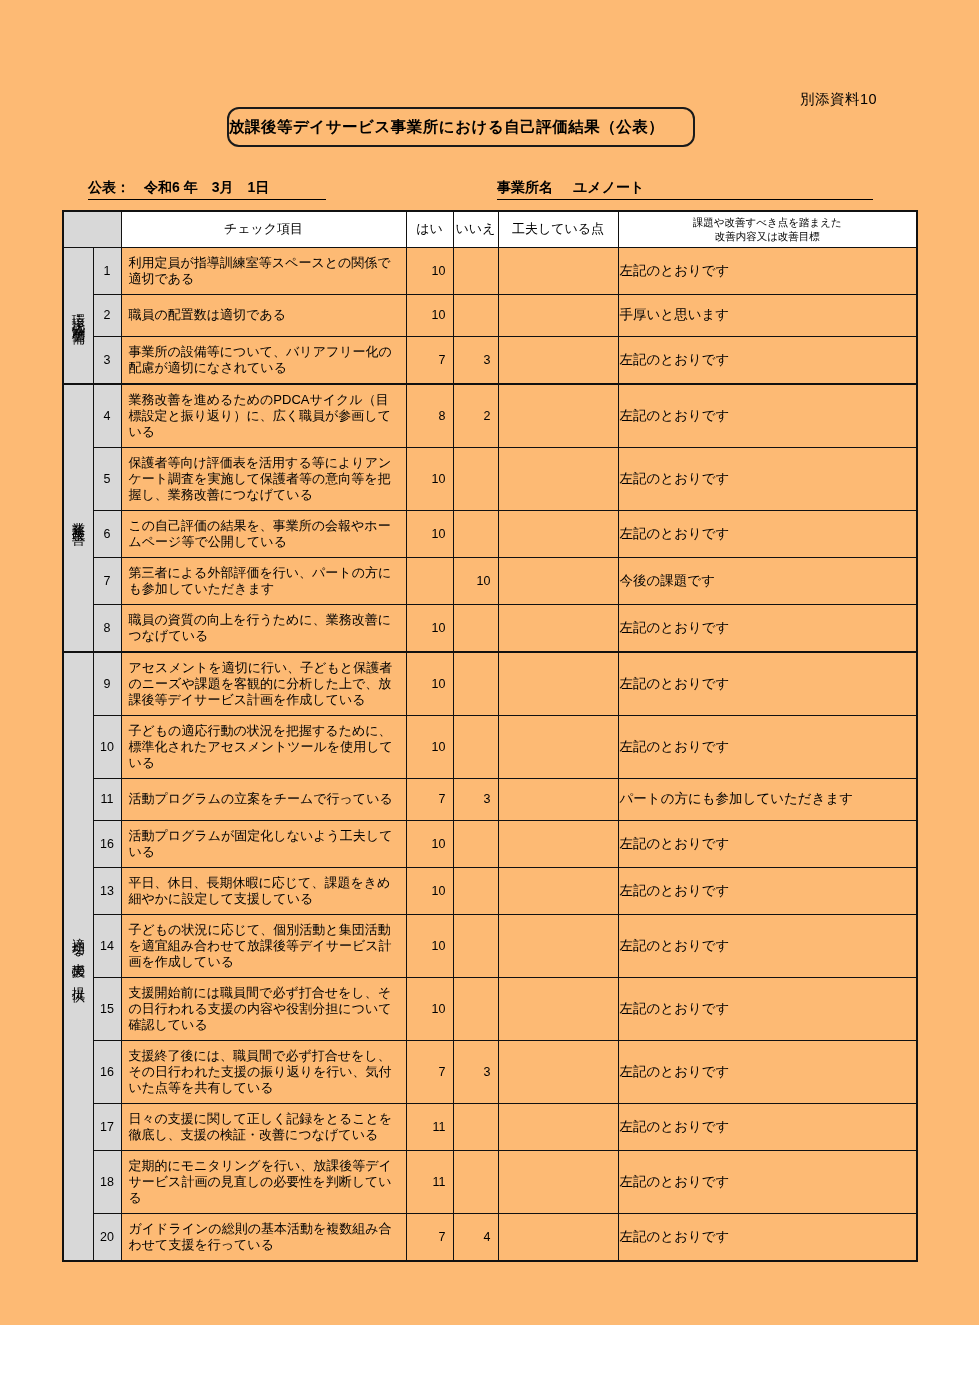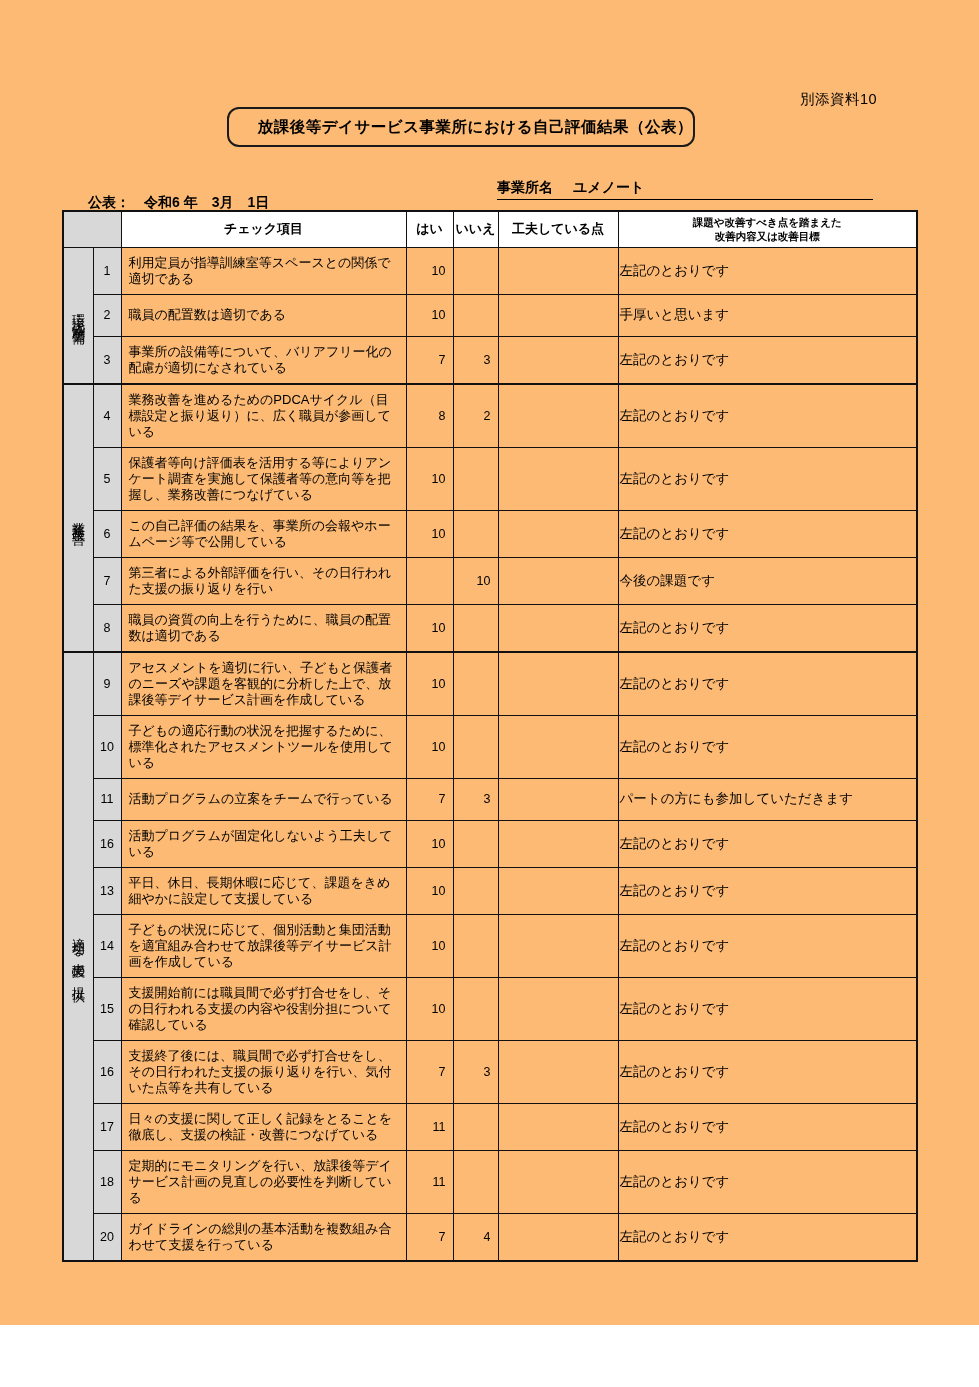--- a/index.html
+++ b/index.html
@@ -4,44 +4,44 @@
 <style>
   * { margin:0; padding:0; box-sizing:border-box; }
   html,body { background:#ffffff; }
   body { font-family:"Liberation Sans","DejaVu Sans",sans-serif; color:#000; }
   .page { position:relative; width:979px; height:1325px; background:#fdba74; overflow:hidden; }
 
   .ref-label { position:absolute; top:90px; left:800px; font-size:14.5px; letter-spacing:0.5px; }
 
   .title-box { position:absolute; top:107px; left:227px; width:468px; height:40px;
                border:2.5px solid #1a1a1a; border-radius:12px;
-               display:flex; align-items:center; justify-content:flex-end;
+               display:flex; align-items:center; justify-content:flex-start;
                font-size:15.5px; font-weight:bold; letter-spacing:0.5px; }
 
   .pub-line { position:absolute; top:179px; left:88px; font-size:14px; font-weight:bold; }
-  .pub-underline { display:inline-block; min-width:238px; border-bottom:1.6px solid #000; padding-bottom:2px;margin-top:15px; }
+  .pub-underline { display:inline-block; min-width:238px; border-bottom:1.6px solid #000; padding-bottom:2px; }
 
   .office-line { position:absolute; top:179px; left:497px; font-size:14px; font-weight:bold; }
   .office-underline { display:inline-block; width:376px; border-bottom:1.6px solid #000; padding-bottom:2px; }
   .office-name { margin-left:20px; }
 
   .table-wrap { position:absolute; top:210px; left:62px; }
   table.eval { border-collapse:collapse; table-layout:fixed; width:854px;
                border:2.5px solid #111; }
   table.eval th, table.eval td { border:1.6px solid #111; overflow:hidden; }
 
   col.c-group { width:30px; }
   col.c-no    { width:28px; }
   col.c-item  { width:285px; }
   col.c-yes   { width:47px; }
   col.c-noans { width:45px; }
   col.c-dev   { width:120px; }
   col.c-imp   { width:299px; }
 
-  thead th { height:36px; background:#fff; font-weight:bold; vertical-align:middle; }
+  thead th { height:36px; background:#fff; font-weight:normal; vertical-align:middle; }
   th.corner { background:#d8d8d8; }
   th.h-item, th.h-yes, th.h-no, th.h-device { font-size:13px; text-align:center; }
   th.h-improve { font-size:10.5px; line-height:1.35; text-align:center;margin-left:22px; }
 
   tr.item-row td { height:42px; }
   td.group-cell { background:#d8d8d8; text-align:center; vertical-align:middle; }
   .vert { writing-mode:vertical-rl; text-orientation:upright; font-size:13.5px;
           letter-spacing:3px; line-height:1; display:inline-block; }
   td.no-cell { background:#d8d8d8; text-align:center; vertical-align:middle; font-size:12.5px; }
   td.item-cell { font-size:13px; line-height:16px; padding:7px 6px 7px 7px;
@@ -138,29 +138,29 @@
           <tr class="item-row">
             <td class="no-cell">6</td>
             <td class="item-cell">この自己評価の結果を、事業所の会報やホームページ等で公開している</td>
             <td class="num-cell">10</td>
             <td class="num-cell"></td>
             <td class="device-cell"></td>
             <td class="improve-cell">左記のとおりです</td>
           </tr>
           <tr class="item-row">
             <td class="no-cell">7</td>
-            <td class="item-cell">第三者による外部評価を行い、その日行われた支援の振り返りを行い</td>
+            <td class="item-cell">第三者による外部評価を行い、パートの方にも参加していただきます</td>
             <td class="num-cell"></td>
             <td class="num-cell">10</td>
             <td class="device-cell"></td>
             <td class="improve-cell">今後の課題です</td>
           </tr>
           <tr class="item-row">
             <td class="no-cell">8</td>
-            <td class="item-cell">職員の資質の向上を行うために、職員の配置数は適切である</td>
+            <td class="item-cell">職員の資質の向上を行うために、業務改善につなげている</td>
             <td class="num-cell">10</td>
             <td class="num-cell"></td>
             <td class="device-cell"></td>
             <td class="improve-cell">左記のとおりです</td>
           </tr>
           <tr class="item-row group-start">
             <td class="group-cell" rowspan="11"><span class="vert">適切な支援の提供</span></td>
             <td class="no-cell">9</td>
             <td class="item-cell">アセスメントを適切に行い、子どもと保護者のニーズや課題を客観的に分析した上で、放課後等デイサービス計画を作成している</td>
             <td class="num-cell">10</td>

